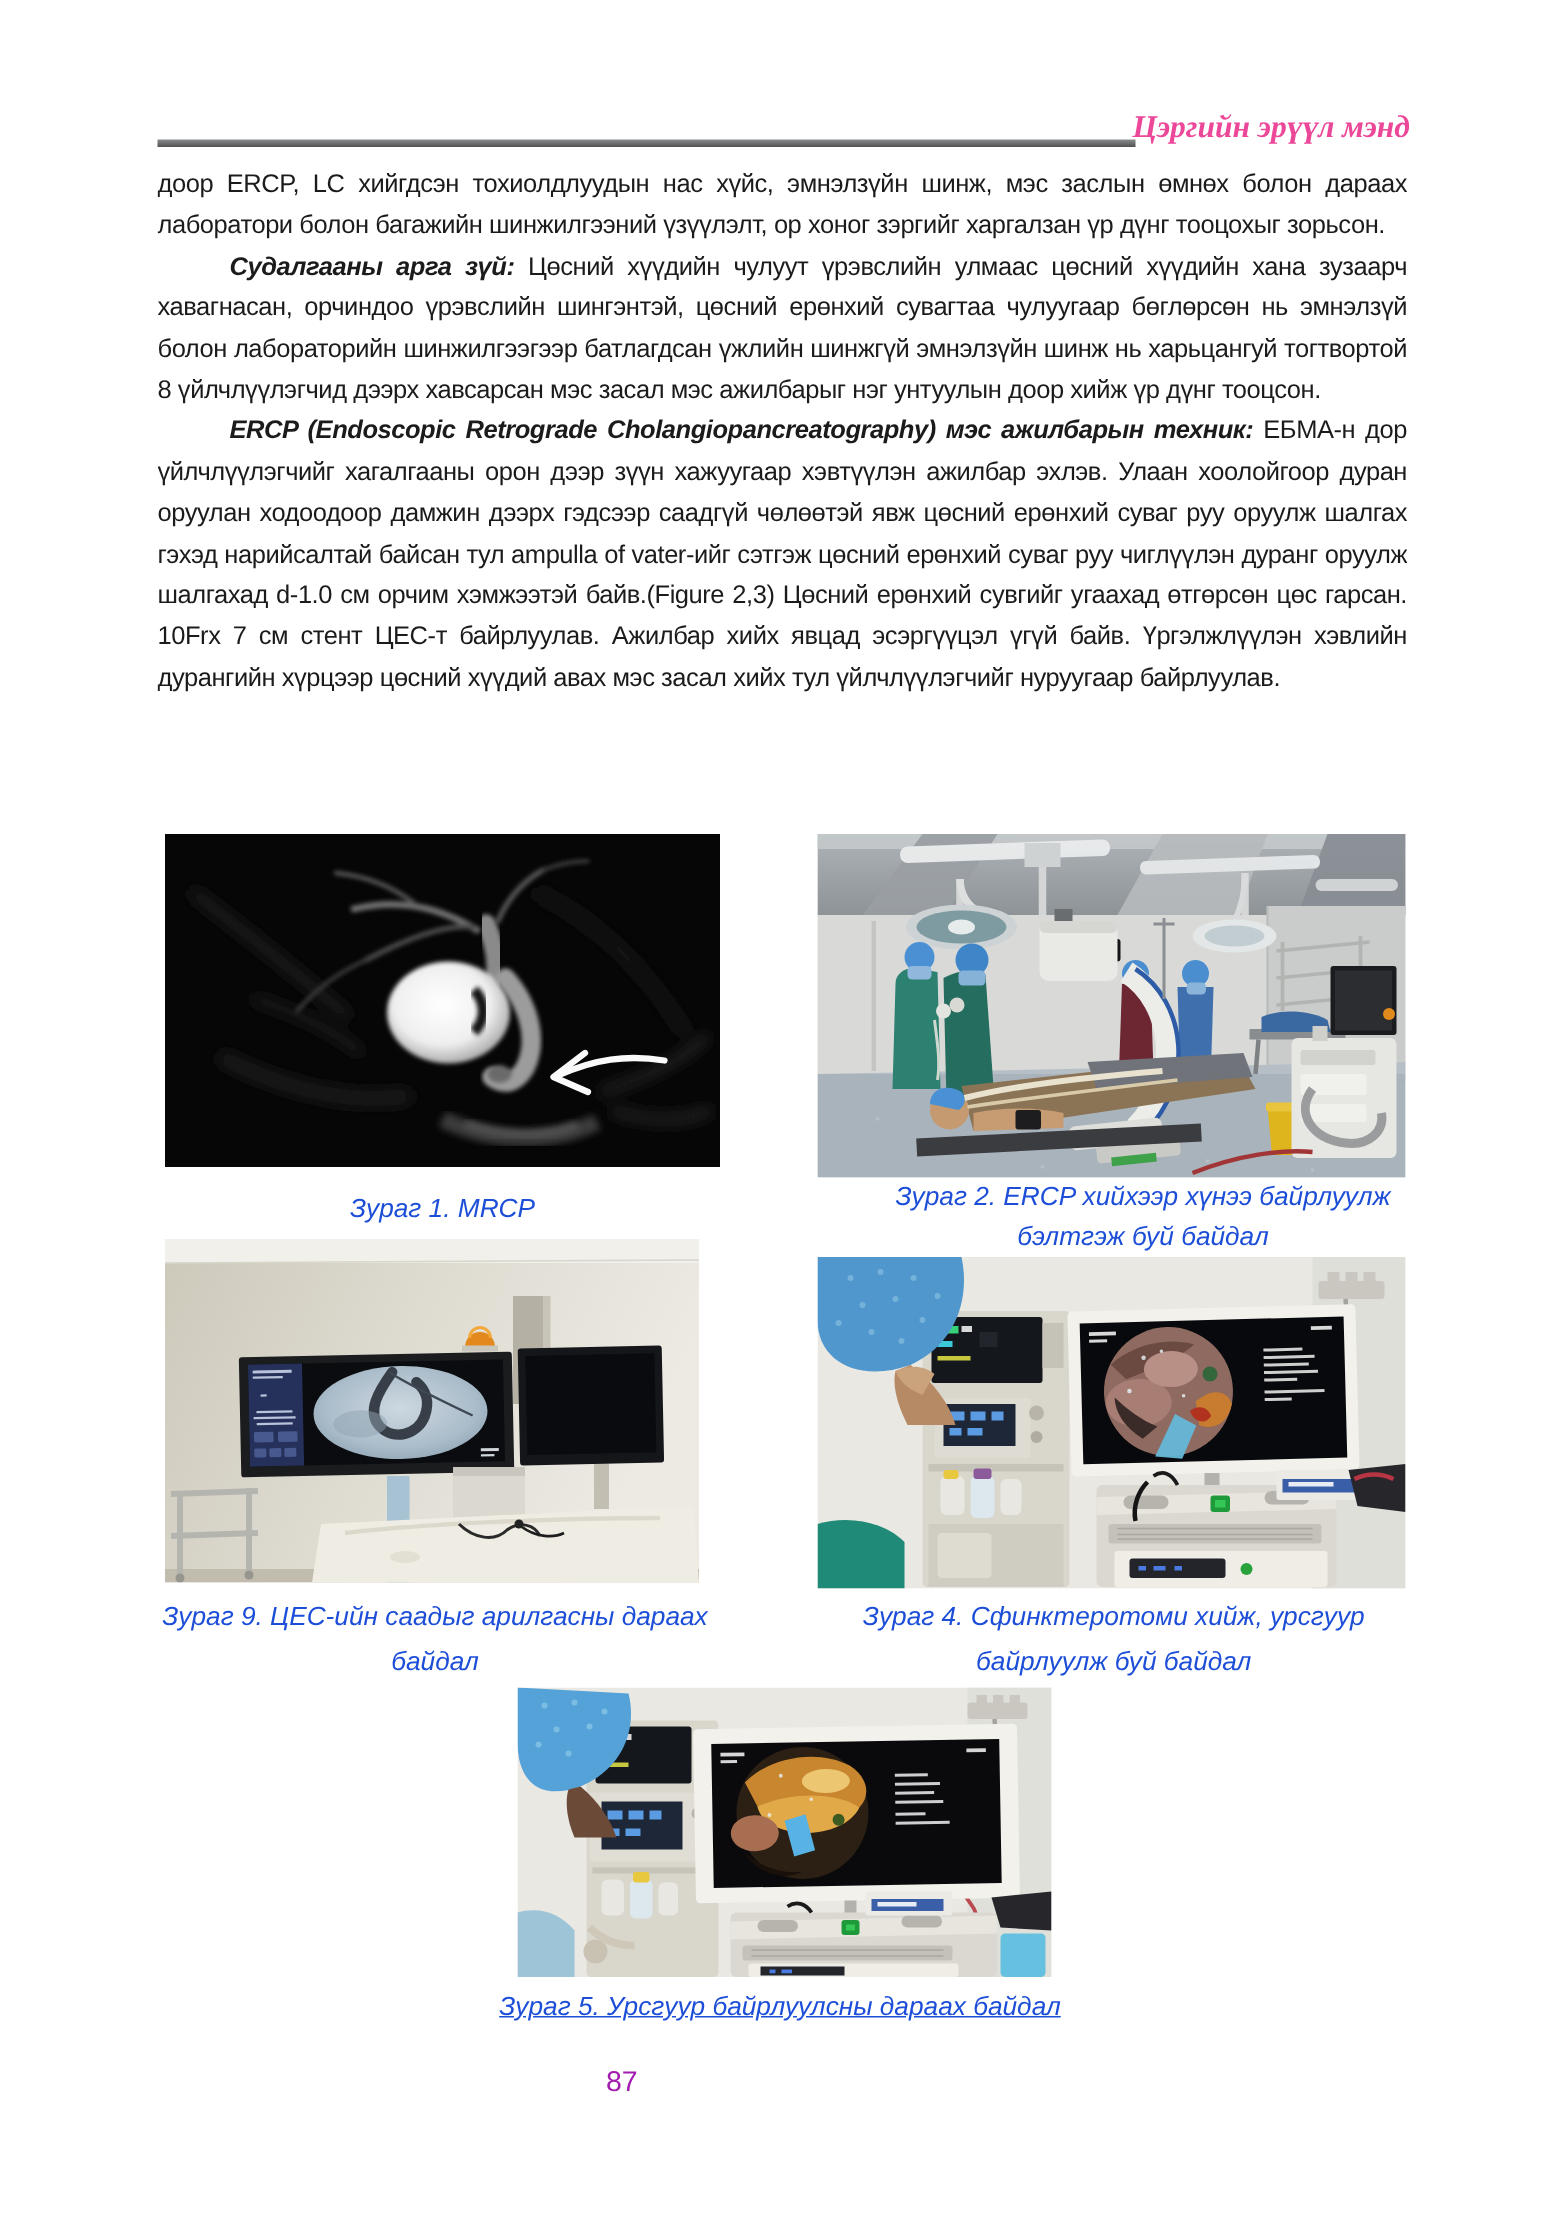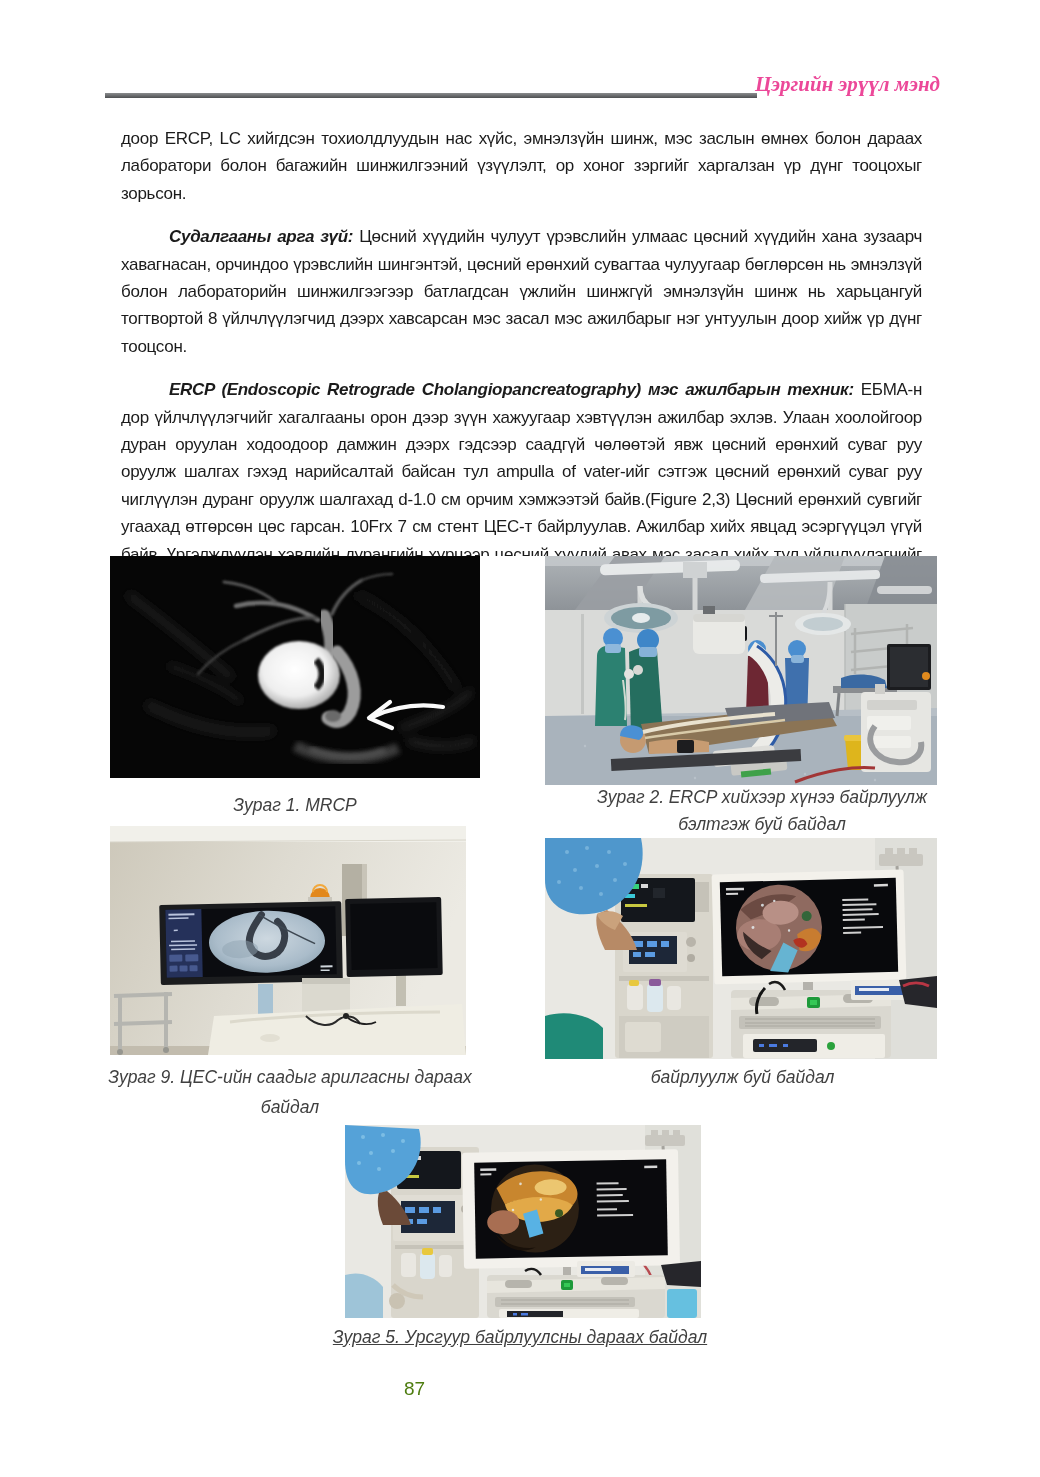--- a/index.html
+++ b/index.html
@@ -5,29 +5,29 @@
   html,body{margin:0;padding:0;background:#ffffff;}
   .page{position:relative;width:1040px;height:1477px;background:#ffffff;overflow:hidden;
         font-family:"Liberation Sans","DejaVu Sans",sans-serif;color:#1b1b1b;}
   .header-rule{position:absolute;left:105px;top:93px;width:652px;height:5px;
         background:linear-gradient(#8a8c8e,#4e5052);}
   .header-title{position:absolute;top:72px;right:100px;
         font-family:"Liberation Serif","DejaVu Serif",serif;
         font-style:italic;font-weight:bold;font-size:21px;color:#ec4899;}
   .body-text{position:absolute;left:105px;top:109px;width:833px;max-height:447px;overflow:hidden;
         font-size:17px;line-height:27.4px;letter-spacing:-0.3px;text-align:justify;}
-  .body-text p{margin:16px;}
+  .body-text p{margin:0;}
   .body-text p.indent{text-indent:48px;}
   .b{font-weight:bold;font-style:italic;}
   .fig{position:absolute;}
   .fig svg{display:block;width:100%;height:100%;}
   .cap{position:absolute;font-style:italic;font-size:17.5px;line-height:30px;
-        text-align:center;color:#404040;}
+        text-align:center;color:#1d4ed8;}
   .pageno{position:absolute;left:0;top:1378px;width:829px;text-align:center;
-        font-size:19px;color:#4d7c0f;}
+        font-size:19px;color:#a21caf;}
 </style>
 </head>
 <body>
 
 <div class="page">
 
   <div class="header-rule"></div>
   <div class="header-title">Цэргийн эрүүл мэнд</div>
 
   <div class="body-text">
@@ -430,20 +430,21 @@
         <path d="M358 148 C366 144 376 144 384 148" stroke="#b83644" stroke-width="3" fill="none"></path>
       </g>
     </svg>
   </div>
 
   <div class="cap" style="left:100px;top:1062px;width:380px;">
     <div>Зураг 9. ЦЕС-ийн саадыг арилгасны дараах</div>
     <div>байдал</div>
   </div>
   <div class="cap" style="left:545px;top:1062px;width:395px;">
+    <div>Зураг 4. Сфинктеротоми хийж, урсгуур</div>
     <div>байрлуулж буй байдал</div>
   </div>
 
   <div class="fig" style="left:345px;top:1125px;width:356px;height:193px;">
     <svg viewBox="0 0 356 193" preserveAspectRatio="none">
       <rect width="356" height="193" fill="#e9e8e3"></rect>
       <rect x="300" width="56" height="193" fill="#e0e0da"></rect>
       <g fill="#c9c7c0">
         <rect x="300" y="10" width="40" height="11" rx="2"></rect>
           <rect x="306" y="5" width="7" height="9"></rect>

